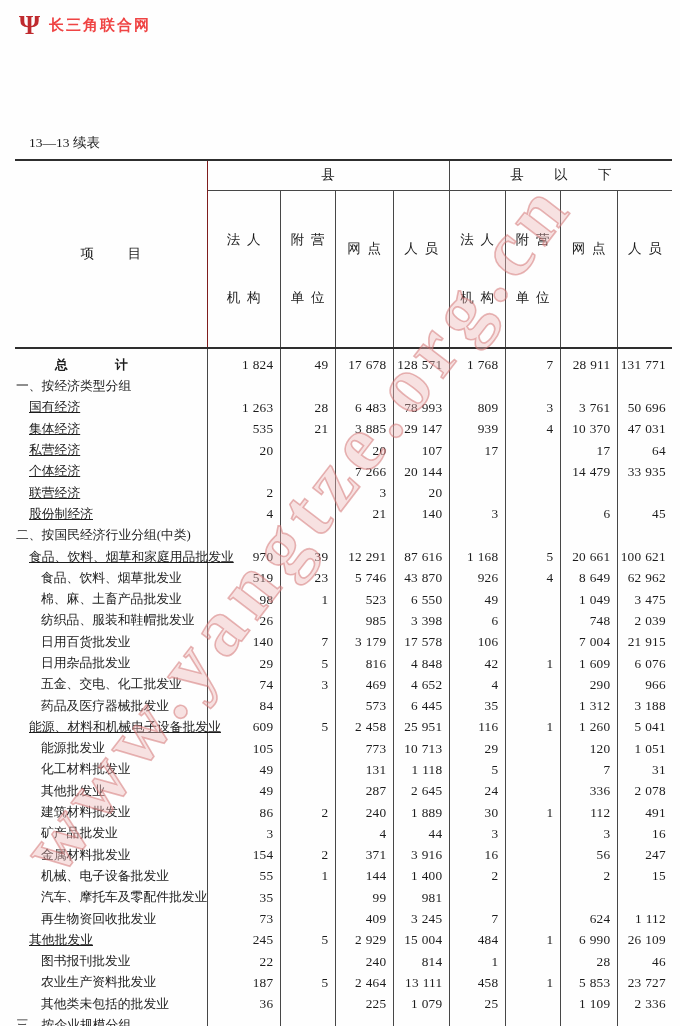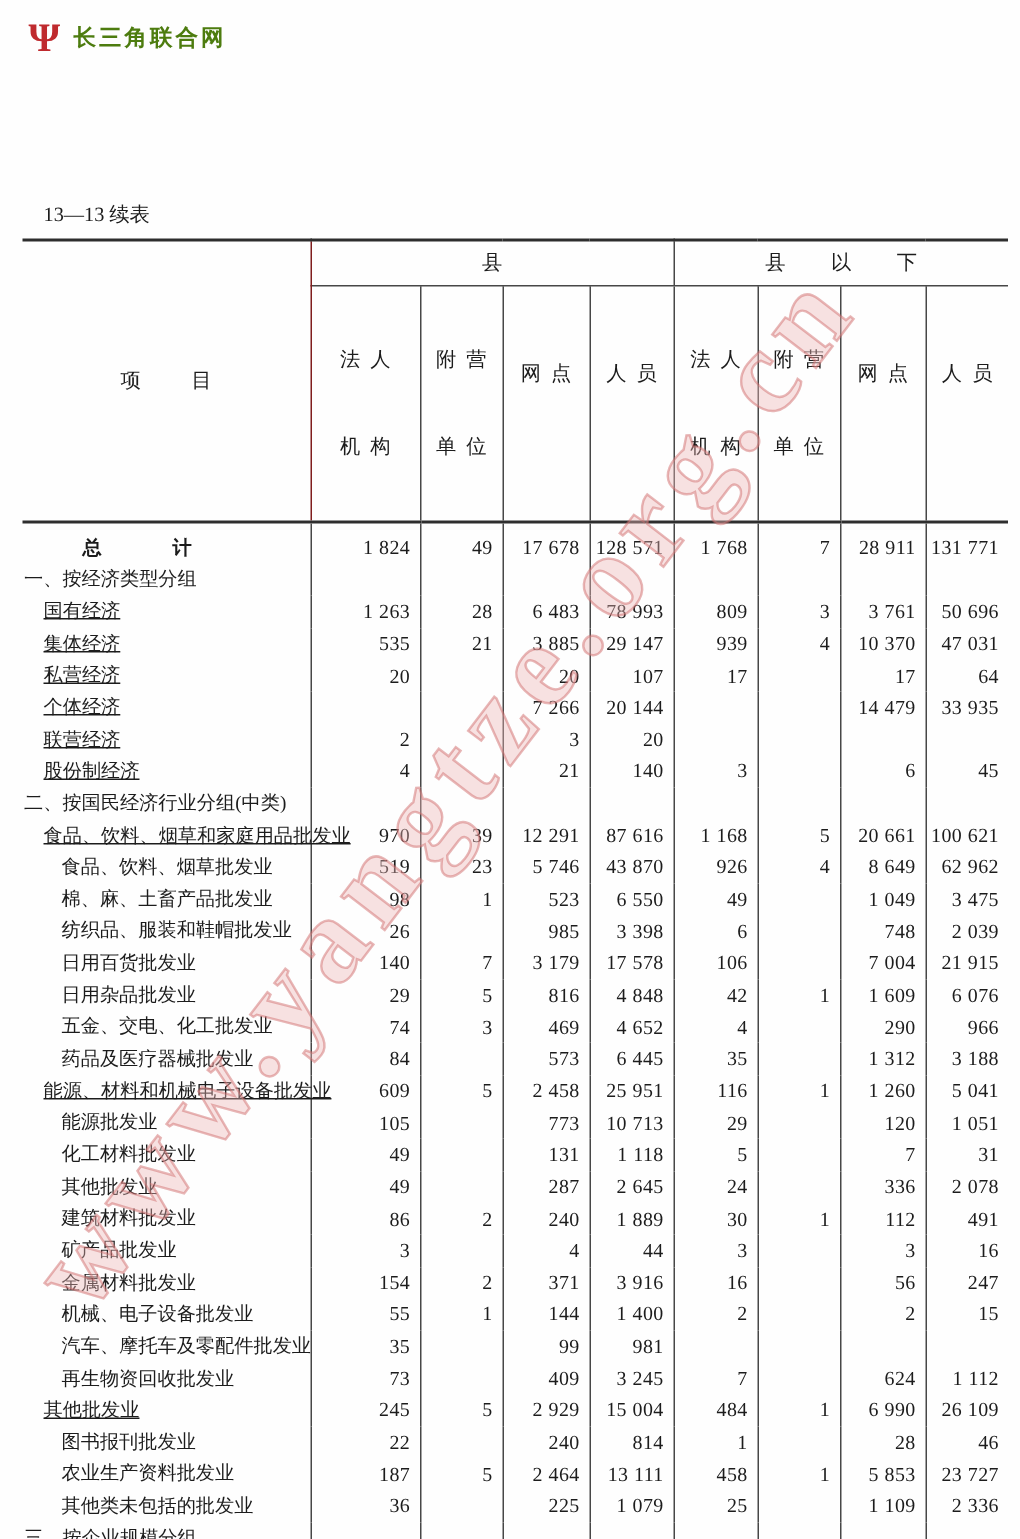--- a/index.html
+++ b/index.html
@@ -6,21 +6,21 @@
   html,body { background:#e8e8e8; }
   .sheet {
     position:relative; width:680px; height:1026px; background:#fefefe;
     font-family:"Liberation Serif","DejaVu Serif",serif; color:#1c1c1c;
     overflow:hidden; margin:0 auto;
   }
   
   .logo-row { position:absolute; top:11px; left:19px; display:flex; align-items:center; gap:9px; }
   .logo-glyph { font-size:27px; line-height:28px; font-weight:bold; color:#bf2a2e;
                 font-family:"Liberation Serif","DejaVu Serif",serif; }
-  .logo-text { font-size:15px; font-weight:bold; color:#4d7c0f; letter-spacing:2px;
+  .logo-text { font-size:15px; font-weight:bold; color:#ef4444; letter-spacing:2px;
                font-family:"Liberation Sans","DejaVu Sans",sans-serif; }
   
   .title-bar { position:absolute; top:134px; left:29px; width:657px; height:20px;
                display:flex; align-items:baseline; font-size:13.5px; }
   .title-bar .t-left  { flex:1; text-align:left; white-space:pre; }
   .title-bar .t-mid   { flex:1; text-align:center; white-space:pre; }
   .title-bar .t-right { flex:1; text-align:right; white-space:pre; }
   
   table.stat {
     position:absolute; top:159px; left:15px; width:657px;

